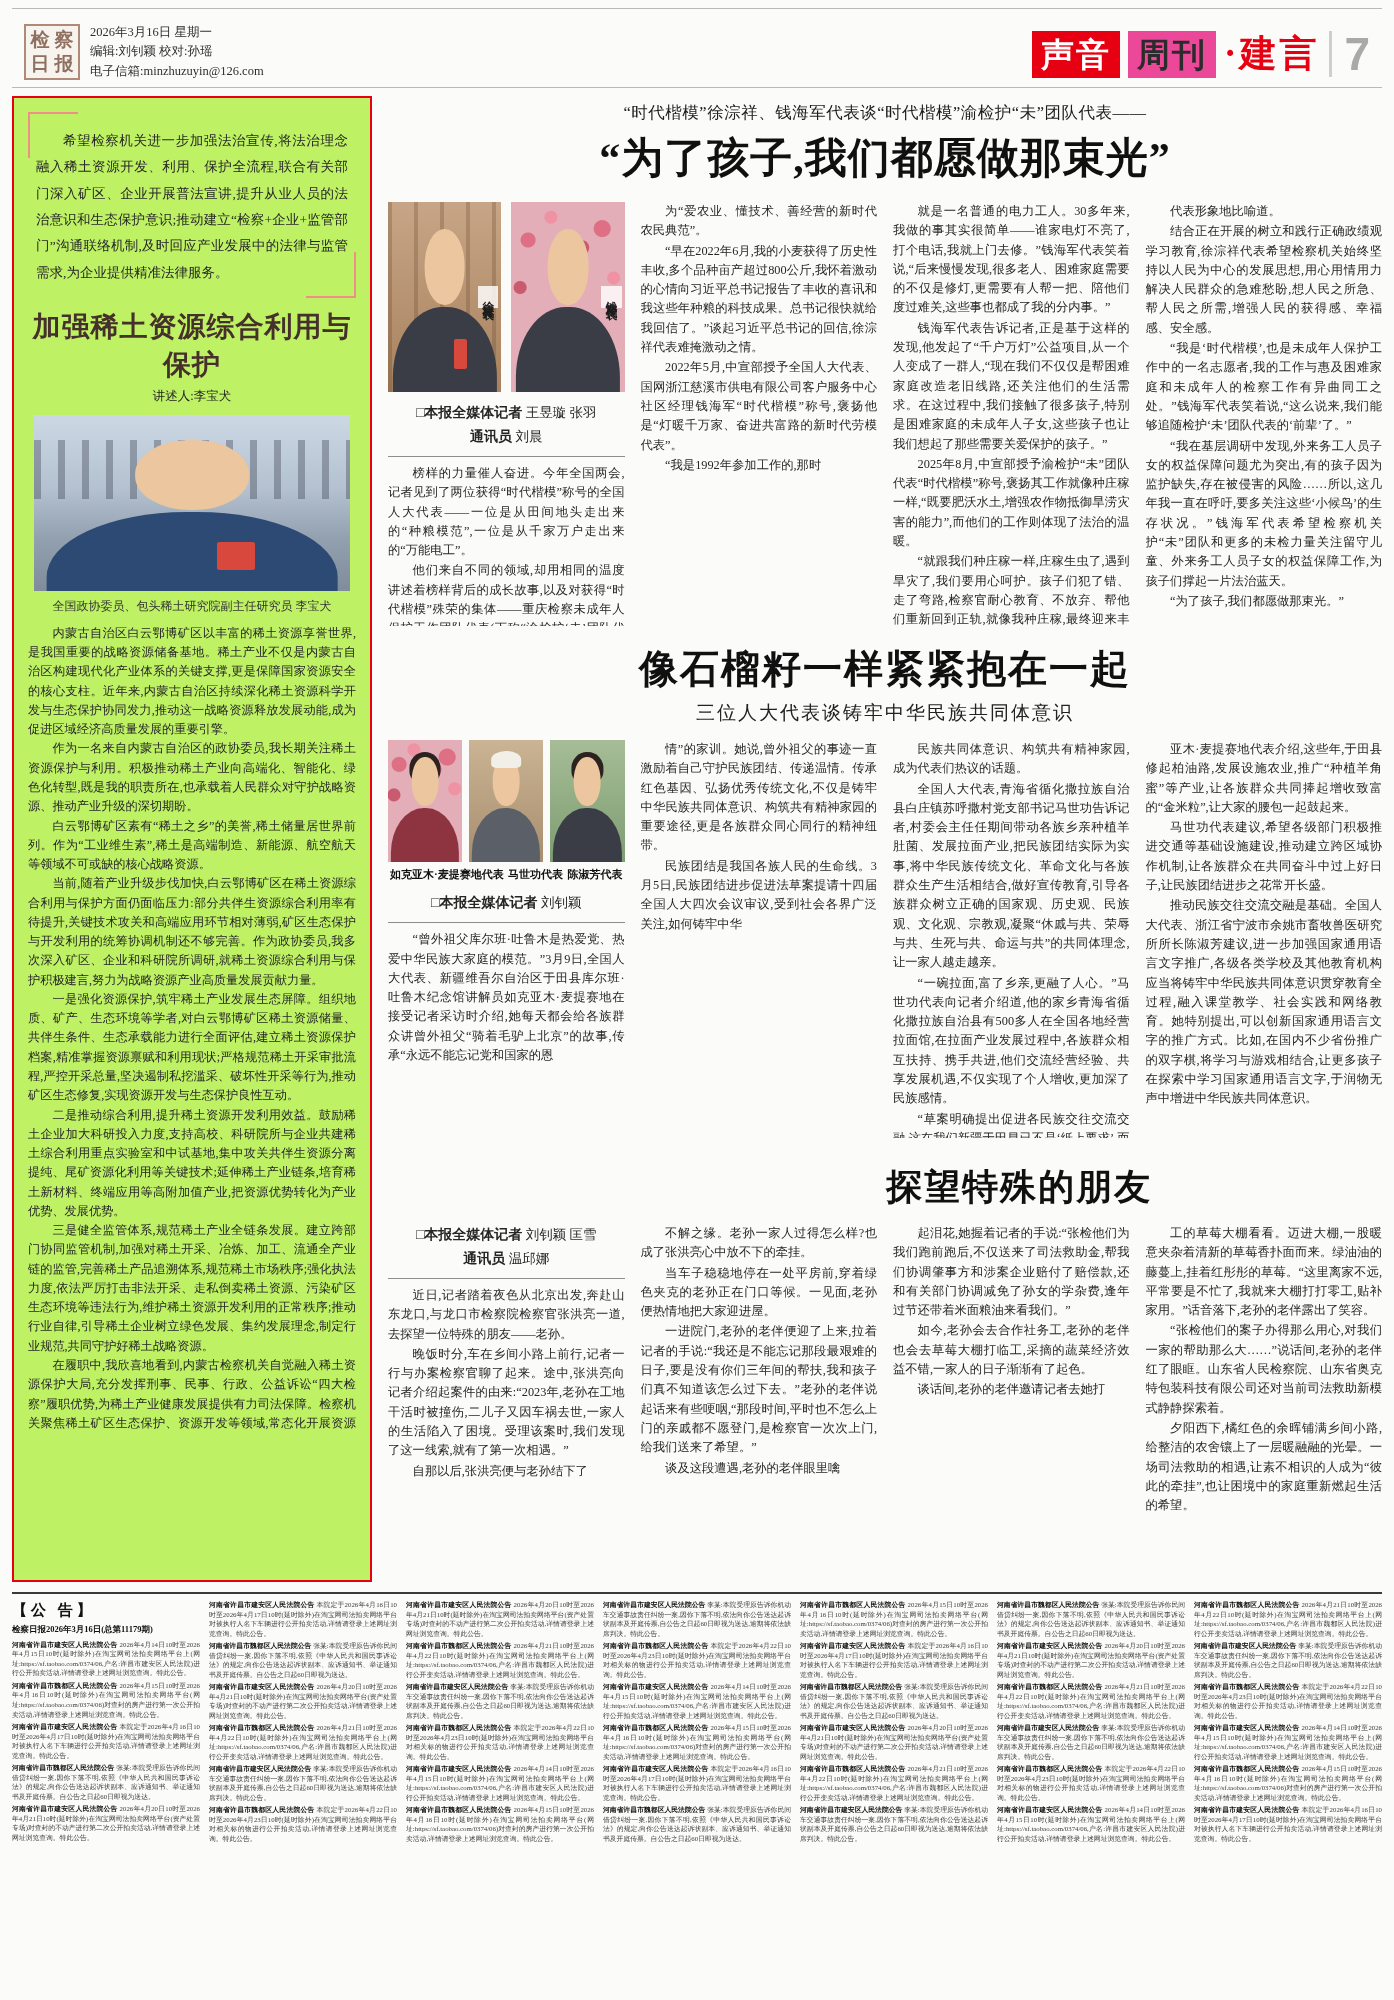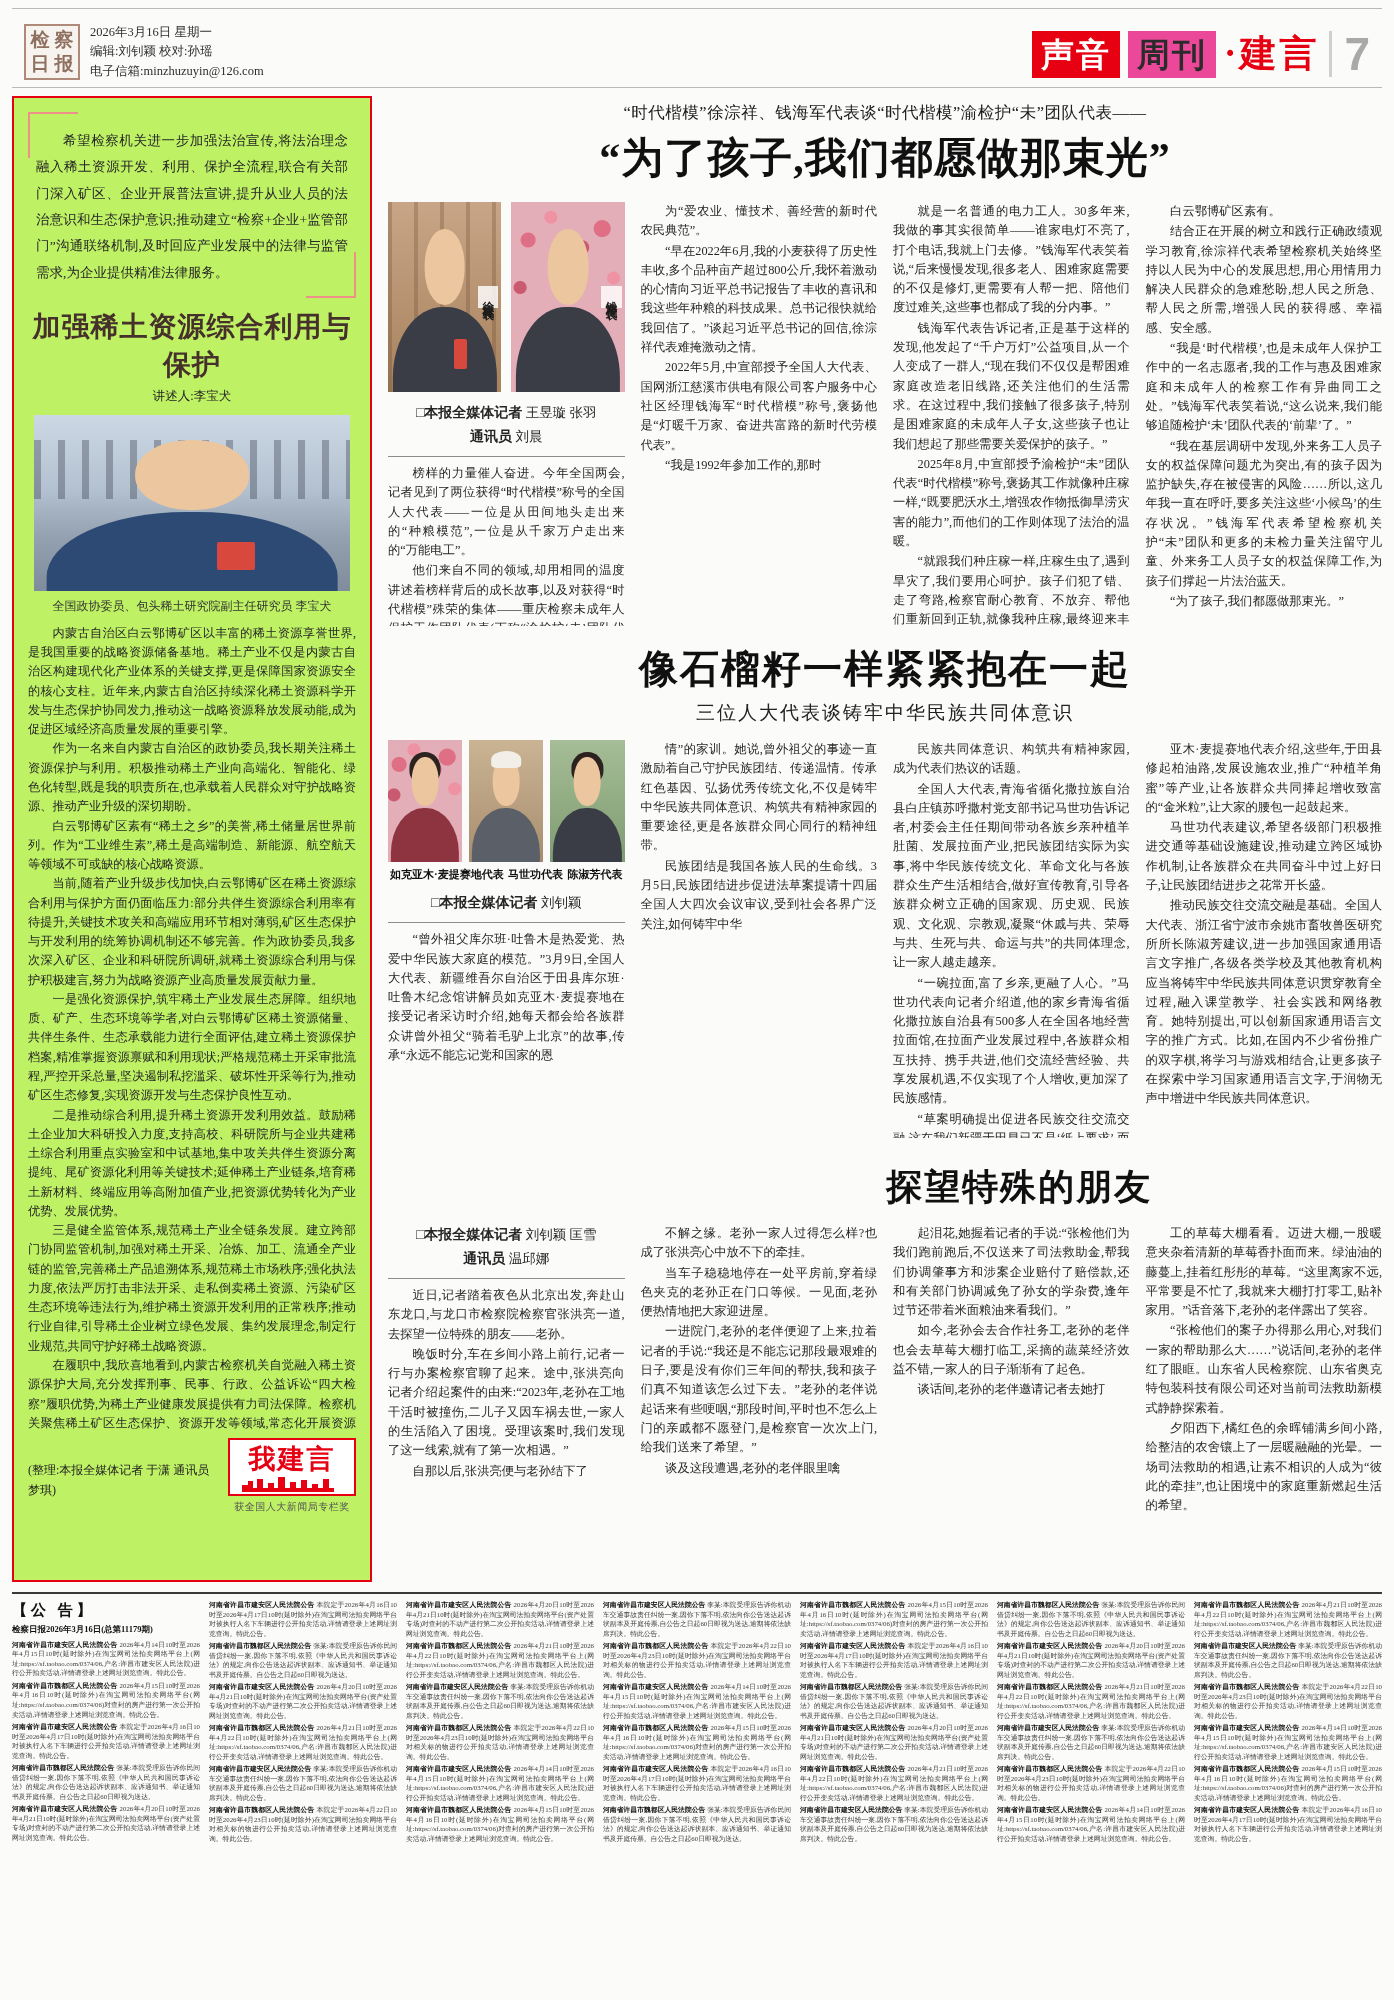--- a/index.html
+++ b/index.html
@@ -170,32 +170,20 @@
 
       <p>内蒙古自治区白云鄂博矿区以丰富的稀土资源享誉世界,是我国重要的战略资源储备基地。稀土产业不仅是内蒙古自治区构建现代化产业体系的关键支撑,更是保障国家资源安全的核心支柱。近年来,内蒙古自治区持续深化稀土资源科学开发与生态保护协同发力,推动这一战略资源释放发展动能,成为促进区域经济高质量发展的重要引擎。</p>
           <p>作为一名来自内蒙古自治区的政协委员,我长期关注稀土资源保护与利用。积极推动稀土产业向高端化、智能化、绿色化转型,既是我的职责所在,也承载着人民群众对守护战略资源、推动产业升级的深切期盼。</p>
           <p>白云鄂博矿区素有“稀土之乡”的美誉,稀土储量居世界前列。作为“工业维生素”,稀土是高端制造、新能源、航空航天等领域不可或缺的核心战略资源。</p>
           <p>当前,随着产业升级步伐加快,白云鄂博矿区在稀土资源综合利用与保护方面仍面临压力:部分共伴生资源综合利用率有待提升,关键技术攻关和高端应用环节相对薄弱,矿区生态保护与开发利用的统筹协调机制还不够完善。作为政协委员,我多次深入矿区、企业和科研院所调研,就稀土资源综合利用与保护积极建言,努力为战略资源产业高质量发展贡献力量。</p>
           <p>一是强化资源保护,筑牢稀土产业发展生态屏障。组织地质、矿产、生态环境等学者,对白云鄂博矿区稀土资源储量、共伴生条件、生态承载能力进行全面评估,建立稀土资源保护档案,精准掌握资源禀赋和利用现状;严格规范稀土开采审批流程,严控开采总量,坚决遏制私挖滥采、破坏性开采等行为,推动矿区生态修复,实现资源开发与生态保护良性互动。</p>
           <p>二是推动综合利用,提升稀土资源开发利用效益。鼓励稀土企业加大科研投入力度,支持高校、科研院所与企业共建稀土综合利用重点实验室和中试基地,集中攻关共伴生资源分离提纯、尾矿资源化利用等关键技术;延伸稀土产业链条,培育稀土新材料、终端应用等高附加值产业,把资源优势转化为产业优势、发展优势。</p>
           <p>三是健全监管体系,规范稀土产业全链条发展。建立跨部门协同监管机制,加强对稀土开采、冶炼、加工、流通全产业链的监管,完善稀土产品追溯体系,规范稀土市场秩序;强化执法力度,依法严厉打击非法开采、走私倒卖稀土资源、污染矿区生态环境等违法行为,维护稀土资源开发利用的正常秩序;推动行业自律,引导稀土企业树立绿色发展、集约发展理念,制定行业规范,共同守护好稀土战略资源。</p>
           <p>在履职中,我欣喜地看到,内蒙古检察机关自觉融入稀土资源保护大局,充分发挥刑事、民事、行政、公益诉讼“四大检察”履职优势,为稀土产业健康发展提供有力司法保障。检察机关聚焦稀土矿区生态保护、资源开发等领域,常态化开展资源保护公益诉讼专项监督,依法惩治非法采矿、污染环境等刑事犯罪,通过公益诉讼督促相关部门履行监管职责、推动企业开展生态修复,以“检察蓝”守护“稀土绿”。</p>
         </div>
-      <div class="lfoot">
-        <div class="lnote">(整理:本报全媒体记者 于潇 通讯员 梦琪)</div>
-        <div class="jywrap">
-          <div class="jybox">
-            <div class="jytext">我建言</div>
-            <svg class="sky" width="100" height="16" viewBox="0 0 100 16">
-              <path d="M0 16 V9 h6 V5 h5 v7 h4 V3 h6 v9 h5 V7 h6 v5 h4 V1 h7 v11 h5 V6 h6 v6 h5 V4 h6 v8 h5 V8 h6 v4 h5 V3 h6 v9 h5 v4 Z" fill="#e60012"></path>
-            </svg>
-          </div>
-          <div class="jyaward">获全国人大新闻局专栏奖</div>
-        </div>
-      </div>
     </div>
 
     <div class="main">
 
       <div>
         <div class="kicker">“时代楷模”徐淙祥、钱海军代表谈“时代楷模”渝检护“未”团队代表——</div>
         <div class="headline1">“为了孩子,我们都愿做那束光”</div>
         <div class="cols t-body">
           <div class="acol">
             <div class="pair">
@@ -230,21 +218,21 @@
             </div>
           <div class="acol">
 
           <p>就是一名普通的电力工人。30多年来,我做的事其实很简单——谁家电灯不亮了,打个电话,我就上门去修。”钱海军代表笑着说,“后来慢慢发现,很多老人、困难家庭需要的不仅是修灯,更需要有人帮一把、陪他们度过难关,这些事也都成了我的分内事。”</p>
               <p>钱海军代表告诉记者,正是基于这样的发现,他发起了“千户万灯”公益项目,从一个人变成了一群人,“现在我们不仅仅是帮困难家庭改造老旧线路,还关注他们的生活需求。在这过程中,我们接触了很多孩子,特别是困难家庭的未成年人子女,这些孩子也让我们想起了那些需要关爱保护的孩子。”</p>
               <p>2025年8月,中宣部授予渝检护“未”团队代表“时代楷模”称号,褒扬其工作就像种庄稼一样,“既要肥沃水土,增强农作物抵御旱涝灾害的能力”,而他们的工作则体现了法治的温暖。</p>
               <p>“就跟我们种庄稼一样,庄稼生虫了,遇到旱灾了,我们要用心呵护。孩子们犯了错、走了弯路,检察官耐心教育、不放弃、帮他们重新回到正轨,就像我种庄稼,最终迎来丰收。”徐淙祥</p>
             </div>
           <div class="acol">
 
-          <p>白云鄂博矿区素有。</p>
+          <p>代表形象地比喻道。</p>
               <p>结合正在开展的树立和践行正确政绩观学习教育,徐淙祥代表希望检察机关始终坚持以人民为中心的发展思想,用心用情用力解决人民群众的急难愁盼,想人民之所急、帮人民之所需,增强人民的获得感、幸福感、安全感。</p>
               <p>“我是‘时代楷模’,也是未成年人保护工作中的一名志愿者,我的工作与惠及困难家庭和未成年人的检察工作有异曲同工之处。”钱海军代表笑着说,“这么说来,我们能够追随检护‘未’团队代表的‘前辈’了。”</p>
               <p>“我在基层调研中发现,外来务工人员子女的权益保障问题尤为突出,有的孩子因为监护缺失,存在被侵害的风险……所以,这几年我一直在呼吁,要多关注这些‘小候鸟’的生存状况。”钱海军代表希望检察机关护“未”团队和更多的未检力量关注留守儿童、外来务工人员子女的权益保障工作,为孩子们撑起一片法治蓝天。</p>
               <p>“为了孩子,我们都愿做那束光。”</p>
             </div>
         </div>
       </div>
 
       <div>
         <div class="headline2">像石榴籽一样紧紧抱在一起</div>

